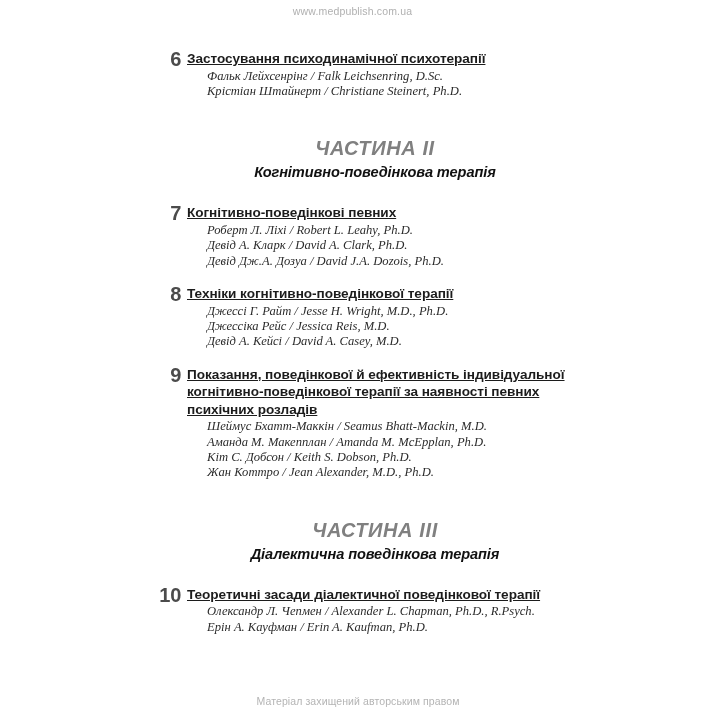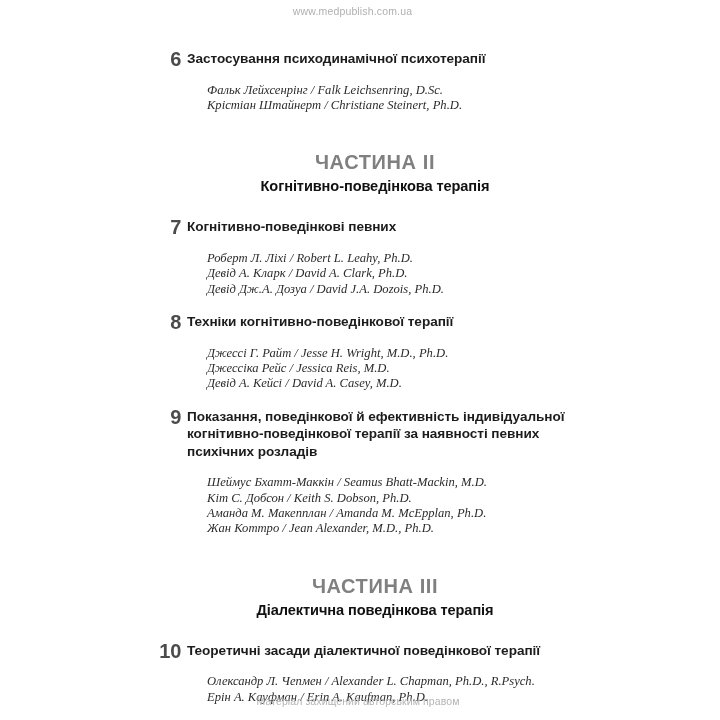--- a/index.html
+++ b/index.html
@@ -60,25 +60,26 @@
     color: #4b4b4b;
     line-height: 19px;
     letter-spacing: -0.3px;
   }
   .entry-title {
     font-size: 13.6px;
     font-weight: 600;
     color: #1c1c1c;
     line-height: 17.5px;
     letter-spacing: -0.05px;
+    text-decoration: underline;
   }
   .entry-title .ln { display: block; }
 
   .authors {
-    margin-top: 15px;
+    margin-top: 1px;
     padding-left: 20px;
   }
   .author {
     font-family: "Liberation Serif", serif;
     font-style: italic;
     font-size: 12.6px;
     line-height: 15.4px;
     color: #2b2b2b;
     white-space: nowrap;
   }
@@ -86,28 +87,30 @@
   
   .part {
     text-align: center;
   }
   .part-label {
     font-size: 20px;
     font-weight: bold;
     color: #808080;
     letter-spacing: 0.6px;
     line-height: 23px;
+    font-style: italic;
   }
   .part-title {
     font-size: 14.6px;
     font-weight: bold;
     color: #111111;
     letter-spacing: -0.1px;
     line-height: 20px;
     margin-top: 2px;
+    font-style: italic;
   }
 
   
   .sp-entry { height: 16px; }
   .sp-part-before { height: 38px; }
   .sp-part-after { height: 22px; }
 
   
   .copyright {
     position: absolute;
@@ -180,22 +183,22 @@
 
     <div class="entry">
       <div class="entry-num">9</div>
       <div class="entry-title">
         <span class="ln">Показання, поведінкової й ефективність індивідуальної</span>
         <span class="ln">когнітивно-поведінкової терапії за наявності певних</span>
         <span class="ln">психічних розладів</span>
       </div>
       <div class="authors">
         <div class="author">Шеймус Бхатт-Маккін / Seamus Bhatt-Mackin, M.D.</div>
+        <div class="author">Аманда М. Макепплан / Amanda M. McEpplan, Ph.D.</div>
         <div class="author">Kim С. Добсон / Keith S. Dobson, Ph.D.</div>
-        <div class="author">Аманда М. Макепплан / Amanda M. McEpplan, Ph.D.</div>
         <div class="author">Жан Коттро / Jean Alexander, M.D., Ph.D.</div>
       </div>
     </div>
 
     <div class="sp-part-before"></div>
 
     <div class="part">
       <div class="part-label">ЧАСТИНА III</div>
       <div class="part-title">Діалектична поведінкова терапія</div>
     </div>

